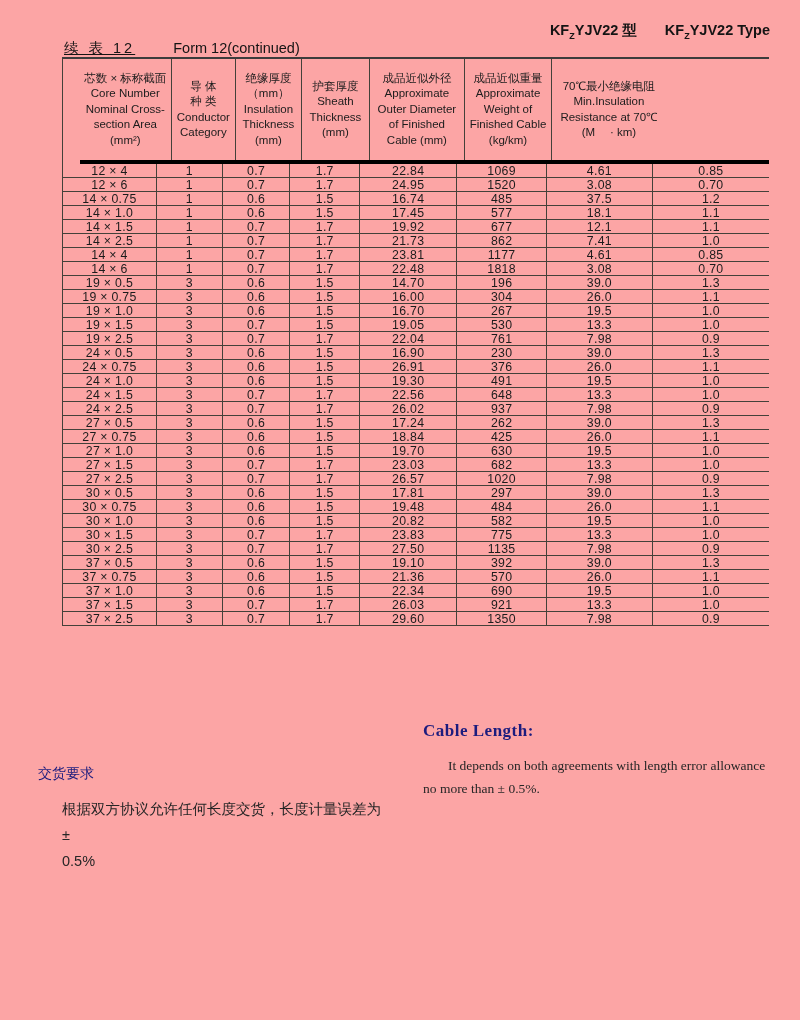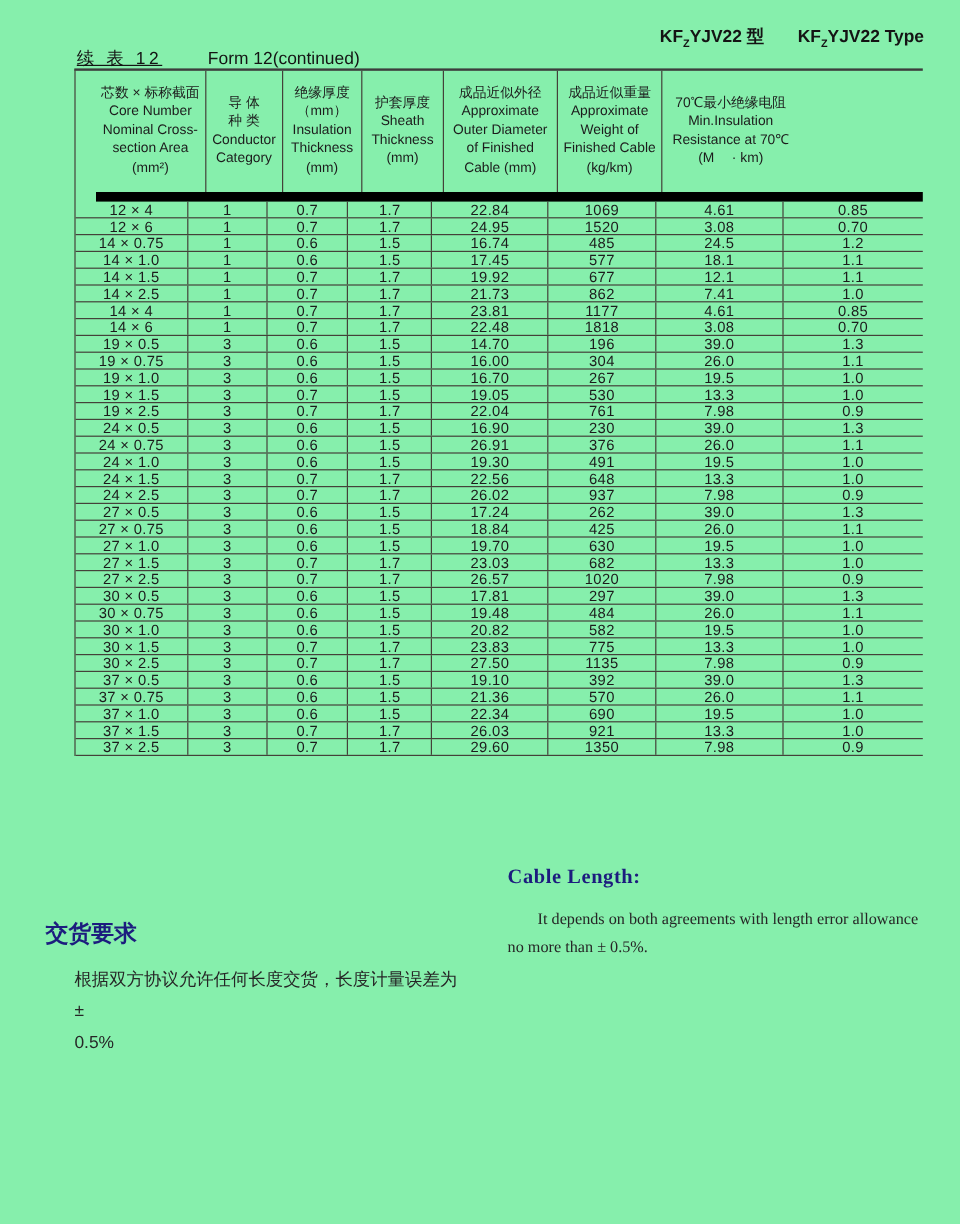--- a/index.html
+++ b/index.html
@@ -1,49 +1,49 @@
 <!DOCTYPE html>
 <html><head>
 <meta charset="utf-8">
 <style>
   html,body { margin:0; padding:0; }
   .page {
     position:relative; width:800px; height:1020px;
-    background:#86efac; overflow:hidden;
+    background:#fca5a5; overflow:hidden;
     font-family:"Liberation Sans", sans-serif; color:#262626;
   }
   
   .model-title { position:absolute; top:21px; right:30px; font-size:14.5px; font-weight:bold; color:#141414; }
   .mt-part + .mt-part { margin-left:28px; }
   .sub { font-size:9px; }
   
   .caption { position:absolute; top:39px; left:64px; font-size:14.5px; color:#141414; }
   .cap-cn { letter-spacing:3px;text-decoration:underline; }
   .cap-en { margin-left:34px; letter-spacing:0; }
   
   .spec-table { position:absolute; top:57px; left:62px; width:706px; border-top:2.5px solid #3c3c3c; border-left:1.5px solid #44413a; }
-  .thead { display:flex; height:101px; border-bottom:8px solid #000000;margin-left:17px; }
+  .thead { display:flex; height:101px; border-bottom:4px solid #000000;margin-left:17px; }
   .hcell {
     display:flex; align-items:center; justify-content:center; text-align:center;
     white-space:pre-line; font-size:11.5px; line-height:1.34; color:#1c1c1c;
     border-right:1.5px solid #44413a; box-sizing:border-box; padding:2px 1px;
   }
   .hcell:last-child { border-right:none; }
   .trow { display:flex; height:14px; box-sizing:border-box; border-bottom:1.4px solid #44413a; }
   .tcell {
     display:flex; align-items:center; justify-content:center;
     font-size:12.3px; color:#1c1c1c; letter-spacing:0.3px;
     border-right:1.5px solid #44413a; box-sizing:border-box; overflow:hidden;
   }
   .tcell:last-child { border-right:none; }
   .c0{width:13.3%} .c1{width:9.35%} .c2{width:9.55%} .c3{width:9.9%}
   .c4{width:13.75%} .c5{width:12.7%} .c6{width:15.0%} .c7{width:16.45%}
   
   .delivery-cn { position:absolute; left:38px; top:765px; width:352px; }
-  .h-cn { font-size:19px; font-weight:bold; color:#1c1c7e; margin:0 0 13px 0; }
+  .h-cn { font-size:14px; font-weight:normal; color:#1c1c7e; margin:0 0 13px 0; }
   .p-cn { font-size:14.5px; line-height:26px; white-space:pre-line; color:#262626; padding-left:24px; }
   .delivery-en { position:absolute; left:423px; top:721px; width:352px;font-family:Liberation Serif, serif; }
   .h-en { font-size:17px; font-weight:bold; color:#1c1c7e; margin:0 0 13px 0; letter-spacing:0.5px; }
   .p-en { font-size:13.5px; line-height:23px; white-space:pre-line; text-indent:25px; color:#262626; }
 </style>
 </head>
 <body>
 
 <div class="page">
 
@@ -112,21 +112,21 @@
           <div class="tcell c6">3.08</div>
           <div class="tcell c7">0.70</div>
         </div>
         <div class="trow">
           <div class="tcell c0">14 × 0.75</div>
           <div class="tcell c1">1</div>
           <div class="tcell c2">0.6</div>
           <div class="tcell c3">1.5</div>
           <div class="tcell c4">16.74</div>
           <div class="tcell c5">485</div>
-          <div class="tcell c6">24.5</div>
+          <div class="tcell c6">37.5</div>
           <div class="tcell c7">1.2</div>
         </div>
         <div class="trow">
           <div class="tcell c0">14 × 1.0</div>
           <div class="tcell c1">1</div>
           <div class="tcell c2">0.6</div>
           <div class="tcell c3">1.5</div>
           <div class="tcell c4">17.45</div>
           <div class="tcell c5">577</div>
           <div class="tcell c6">18.1</div>

